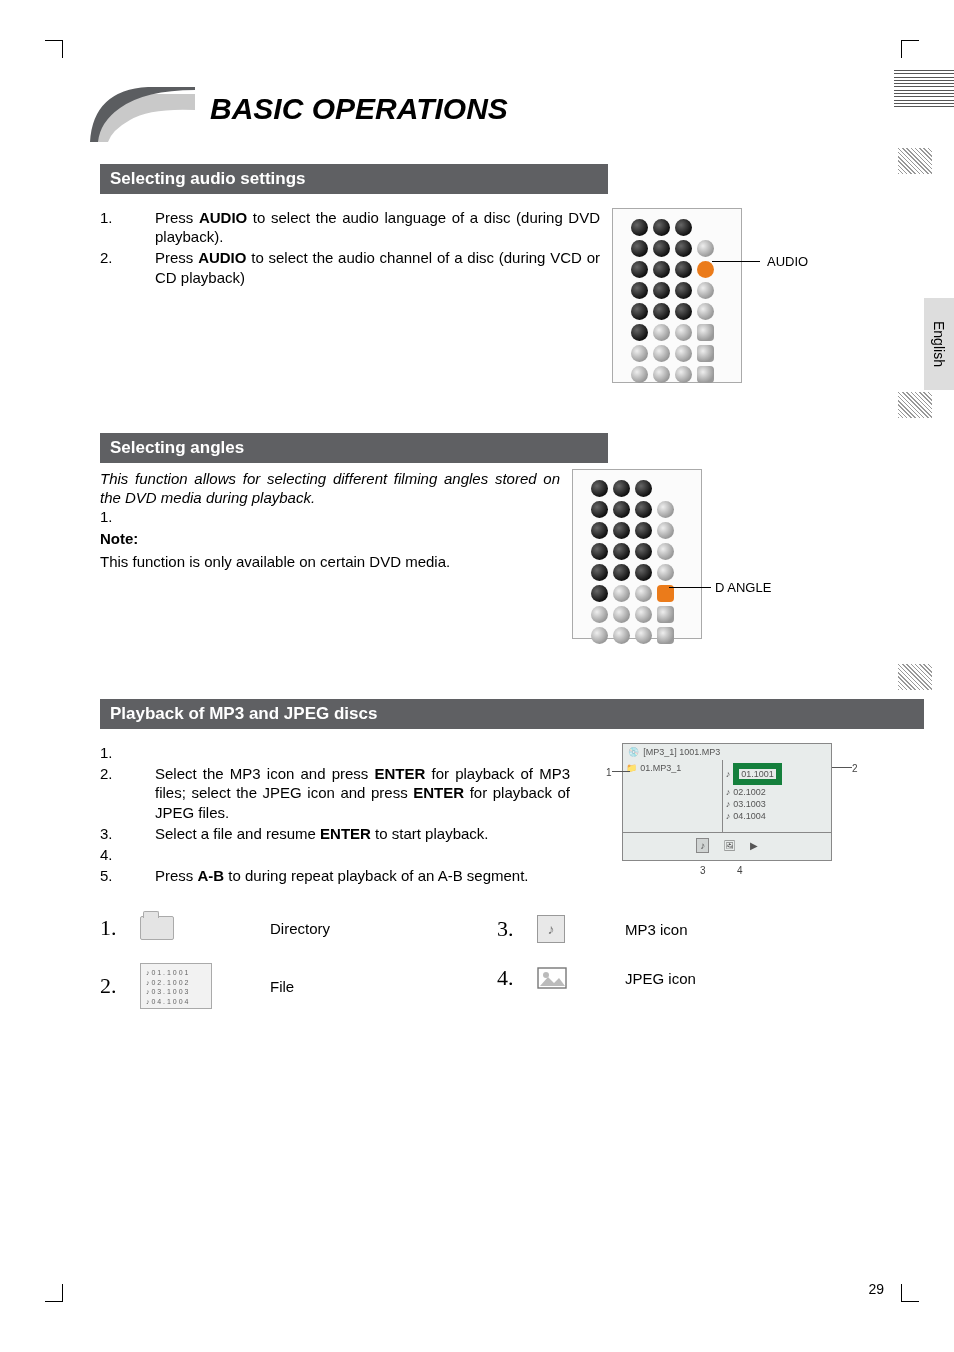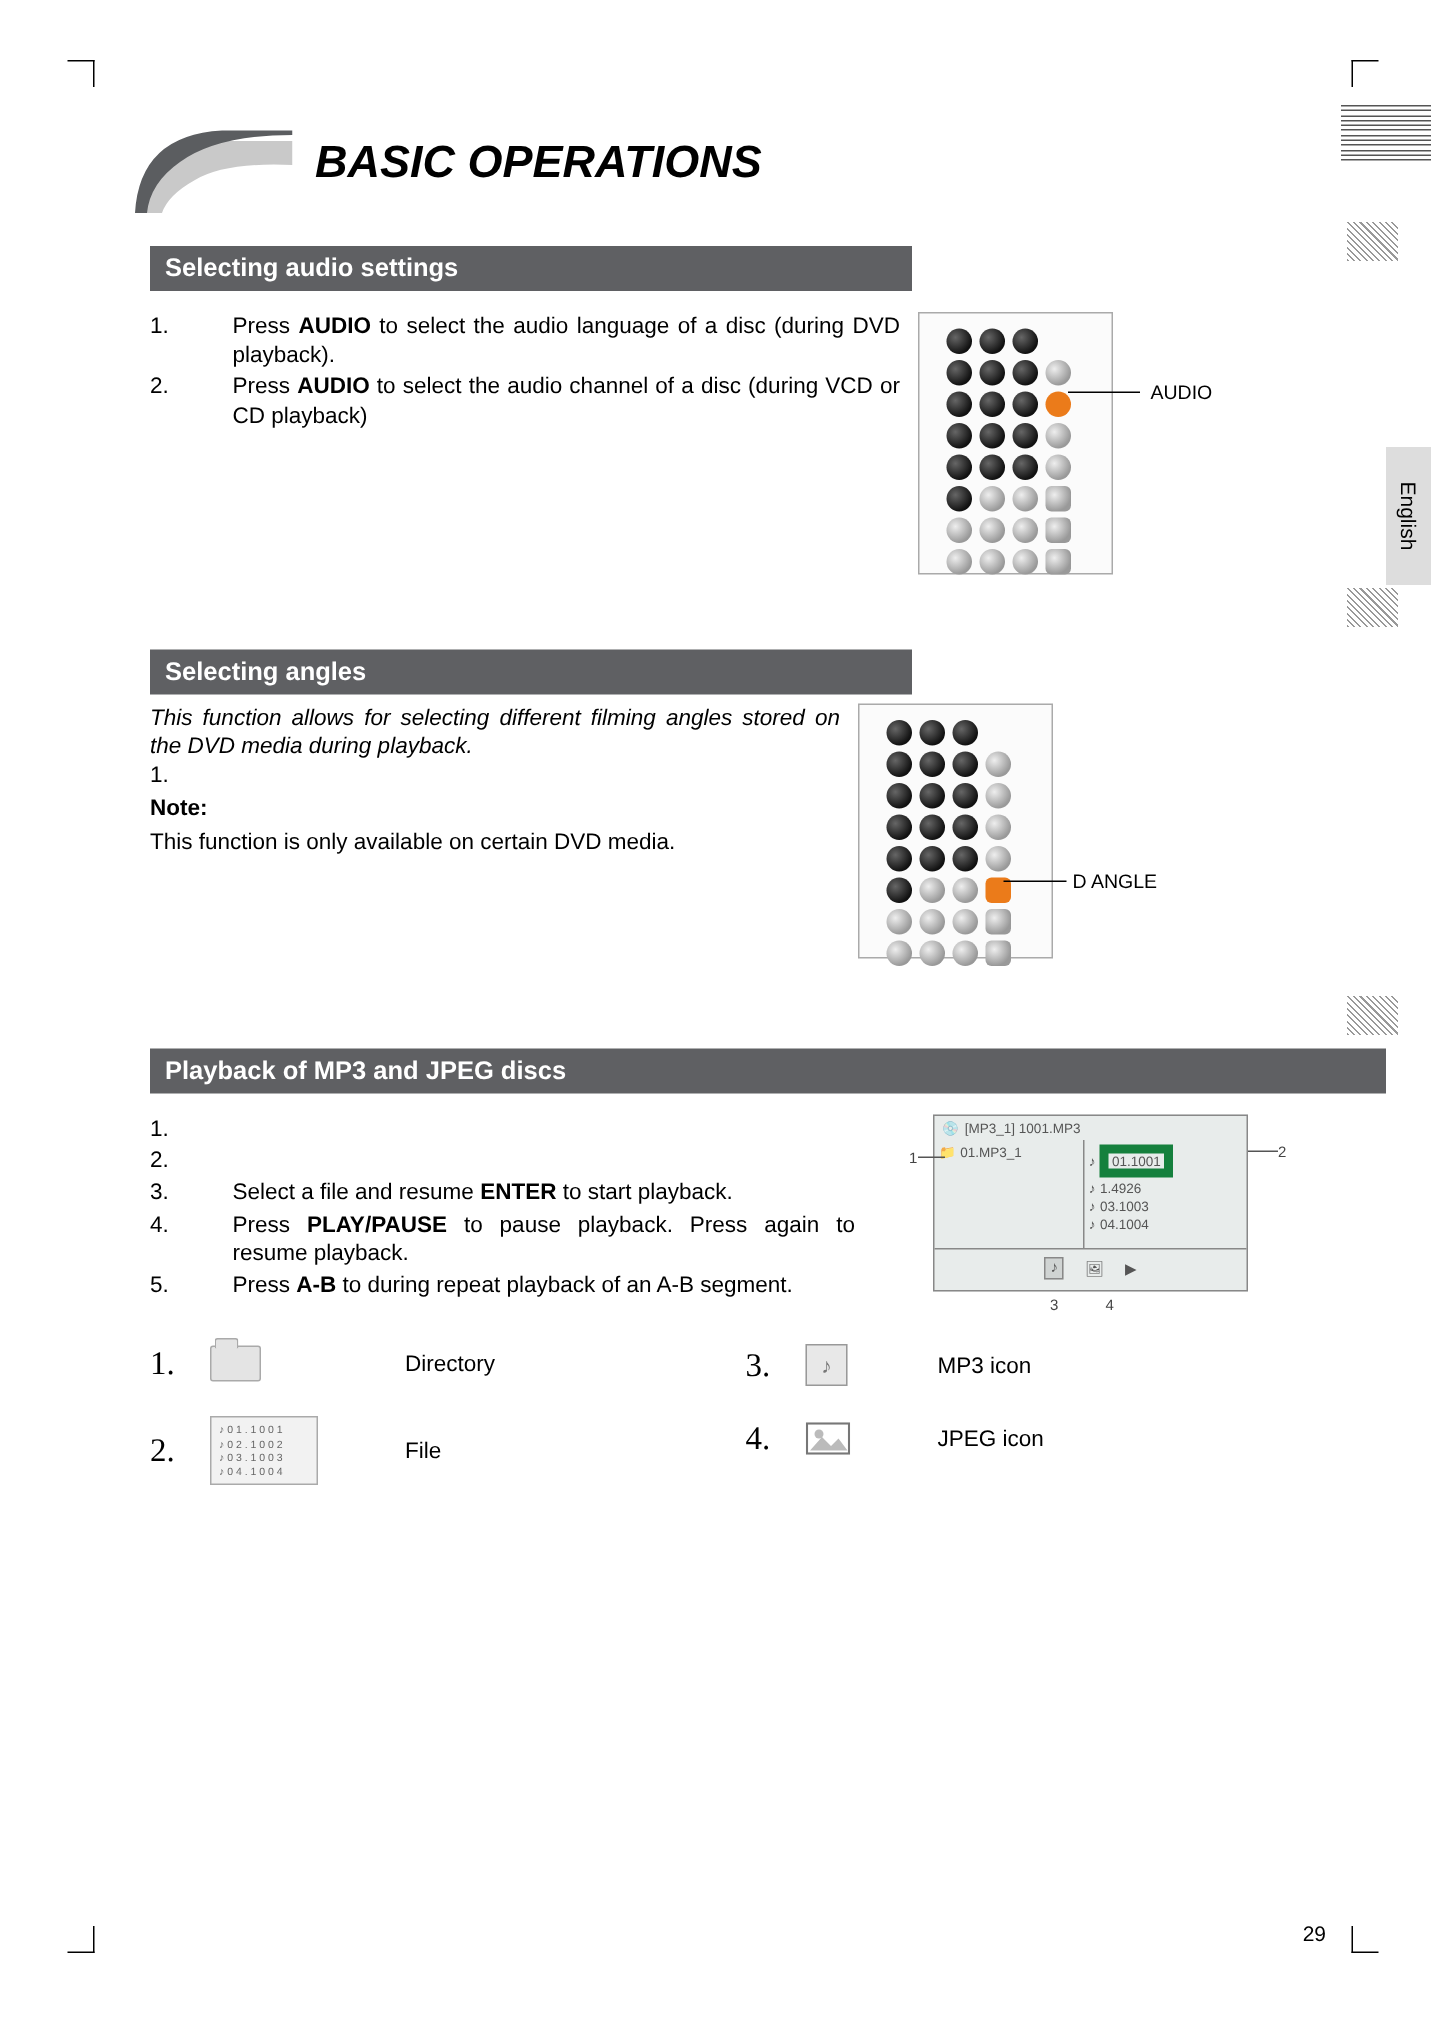--- a/index.html
+++ b/index.html
@@ -303,28 +303,28 @@
 
 <div class="section-bar wider" style="margin-top:60px;">Playback of MP3 and JPEG discs</div>
 <div class="body-block">
   <div class="text-col" style="flex:0 0 470px;">
     <ol>
       <li>
         <span class="num">1.</span>
       </li>
       <li>
         <span class="num">2.</span>
+        <span class="txt"><span>Select the MP3 icon and press </span><b>ENTER</b><span> for playback of MP3 files; select the JPEG icon and press </span><b>ENTER</b><span> for playback of JPEG files.</span></span>
       </li>
       <li>
         <span class="num">3.</span>
         <span class="txt"><span>Select a file and resume </span><b>ENTER</b><span> to start playback.</span></span>
       </li>
       <li>
         <span class="num">4.</span>
-        <span class="txt"><span>Press </span><b>PLAY/PAUSE</b><span> to pause playback. Press again to resume playback.</span></span>
       </li>
       <li>
         <span class="num">5.</span>
         <span class="txt"><span>Press </span><b>A-B</b><span> to during repeat playback of an A-B segment.</span></span>
       </li>
     </ol>
   </div>
   <div class="fig-col" style="position:relative;">
     <div class="mp3-screen">
       <div class="mp3-header">
@@ -338,21 +338,21 @@
             <span>01.MP3_1</span>
           </div>
         </div>
         <div class="mp3-right">
           <div>
               <span>♪</span>
               <span class="sel">01.1001</span>
             </div>
           <div>
               <span>♪</span>
-              <span>1.4926</span>
+              <span>02.1002</span>
             </div>
           <div>
               <span>♪</span>
               <span>03.1003</span>
             </div>
           <div>
               <span>♪</span>
               <span>04.1004</span>
             </div>
         </div>

